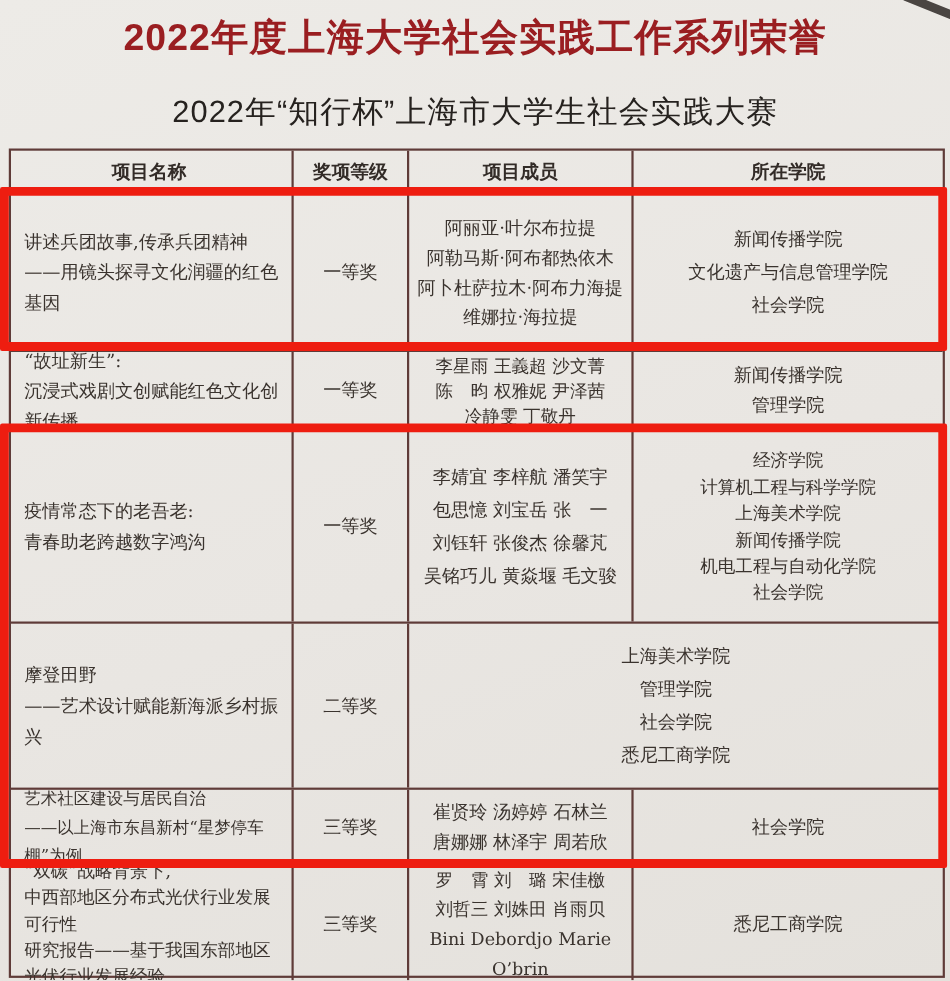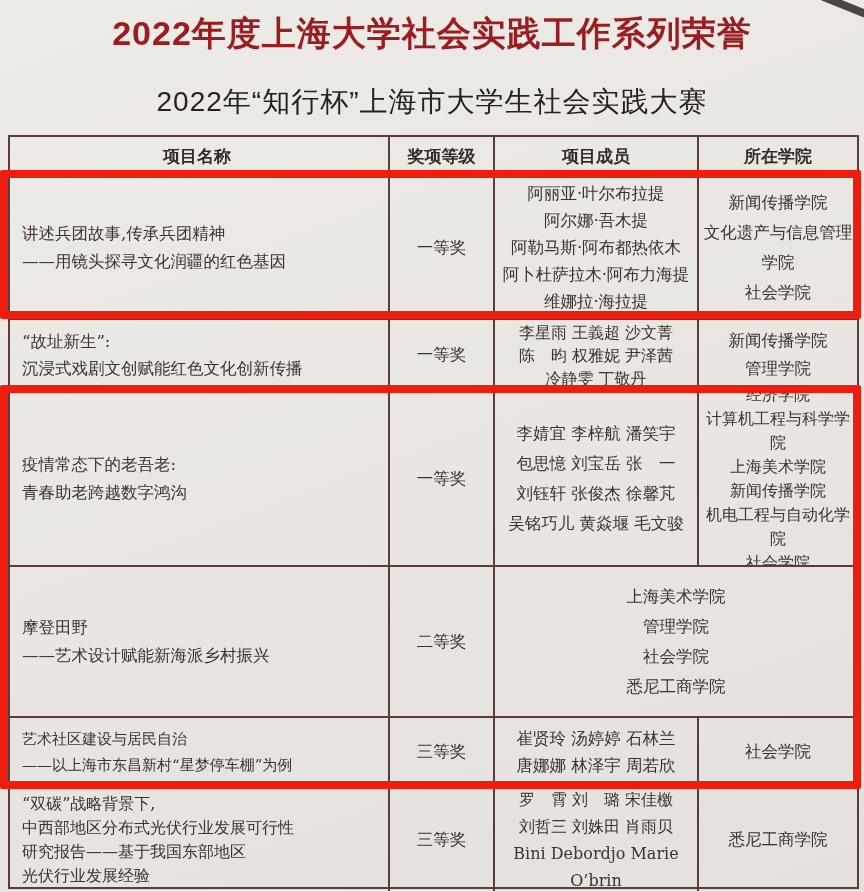--- a/index.html
+++ b/index.html
@@ -46,21 +46,21 @@
   .row{display:flex;box-sizing:border-box;border-bottom:2px solid #5f3b38;}
   .row:last-child{border-bottom:none;}
   .cell{
     box-sizing:border-box;
     border-right:2px solid #5f3b38;
     display:flex;flex-direction:column;justify-content:center;
     font-size:16.5px;
     overflow:hidden;
   }
   .cell:last-child{border-right:none;}
-  .c1{width:380px;align-items:flex-start;padding-left:12px;padding-right:4px;}
+  .c1{width:257px;align-items:flex-start;padding-left:12px;padding-right:4px;}
   .c2{width:105px;align-items:center;text-align:left;}
   .c3{width:204px;align-items:center;text-align:center;}
   .c4{flex:1;align-items:center;text-align:center;}
   .header .cell{
     align-items:center;justify-content:center;
     padding-left:0;text-align:center;
     font-weight:700;font-size:17px;color:#322b27;
   }
   .lines{display:block;}
   .lh23{line-height:23px;} .lh24{line-height:24px;} .lh26{line-height:26px;}
@@ -99,21 +99,20 @@
       <div class="cell c1">
         <div class="lines lh28">
           <div>讲述兵团故事,传承兵团精神</div>
           <div>——用镜头探寻文化润疆的红色基因</div>
         </div>
       </div>
       <div class="cell c2">一等奖</div>
       <div class="cell c3">
         <div class="lines lh27">
           <div>阿丽亚·叶尔布拉提</div>
-          <div>阿尔娜·吾木提</div>
           <div>阿勒马斯·阿布都热依木</div>
           <div>阿卜杜萨拉木·阿布力海提</div>
           <div>维娜拉·海拉提</div>
         </div>
       </div>
       <div class="cell c4">
         <div class="lines lh30">
           <div>新闻传播学院</div>
           <div>文化遗产与信息管理学院</div>
           <div>社会学院</div>

